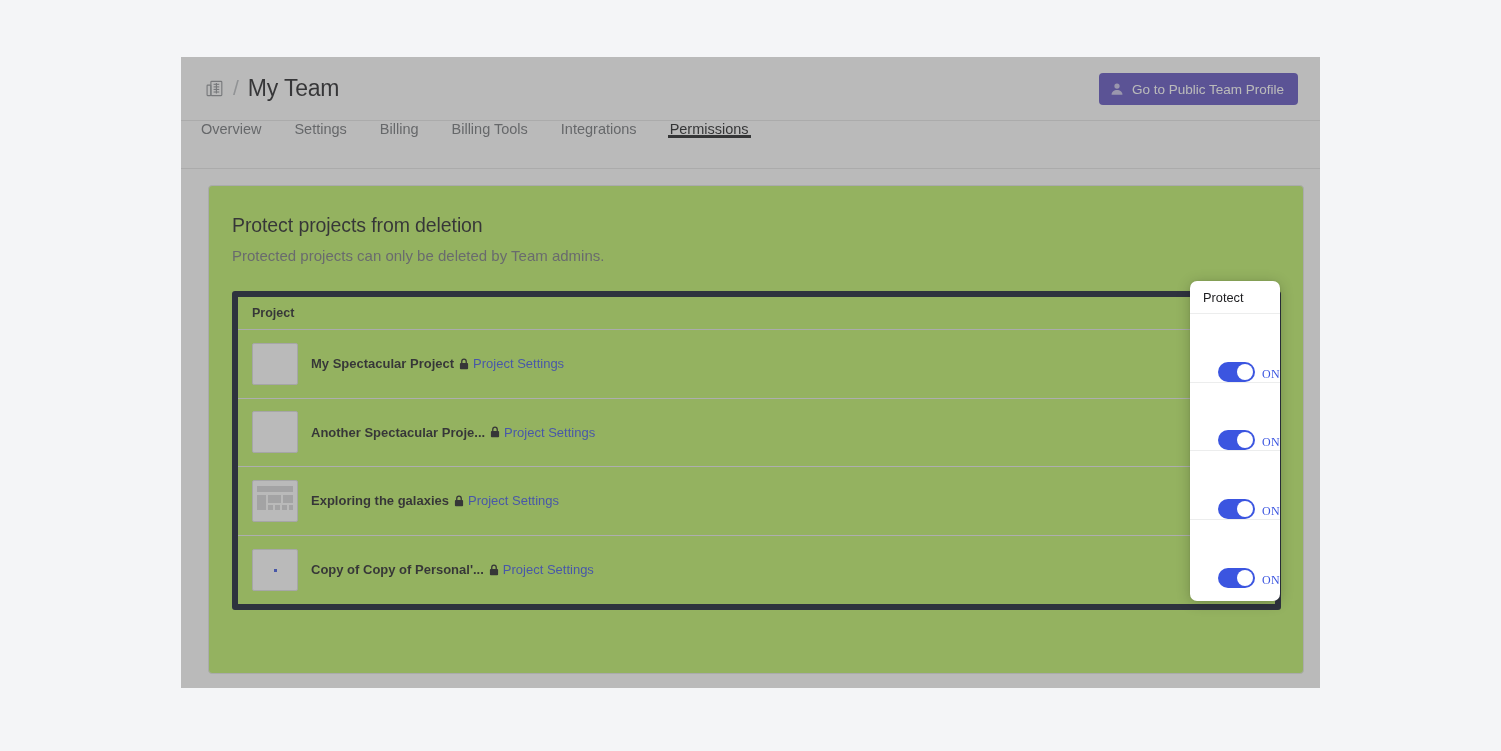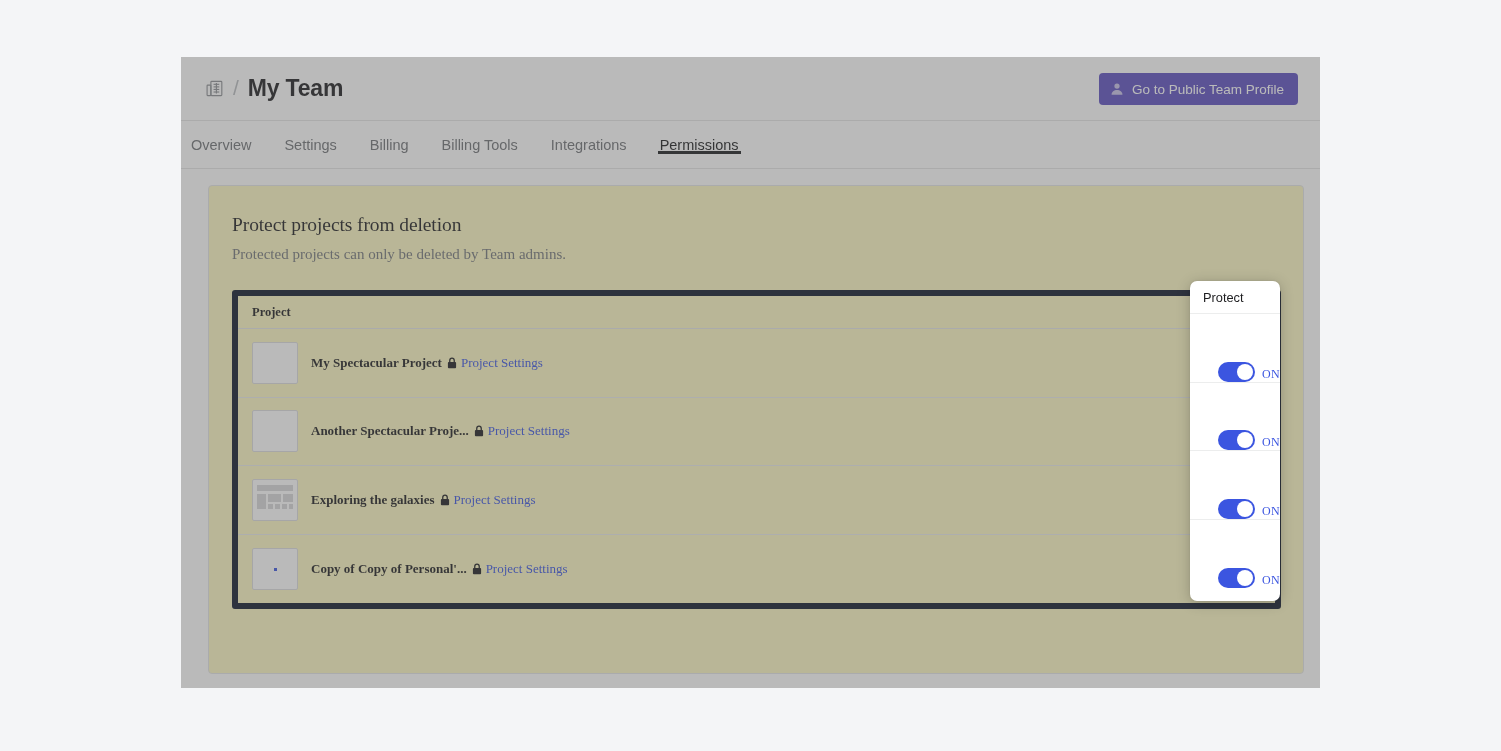--- a/index.html
+++ b/index.html
@@ -66,21 +66,21 @@
   .bc-sep {
     color: #b9bcc0;
     font-size: 21px;
     font-weight: 300;
     line-height: 1;
     transform: translateY(-1px);
   }
   #team-title {
     font-size: 23px;
     color: #1d1d1f;
-    font-weight: 700;
+    font-weight: 400;
     letter-spacing: -0.2px;
   }
   #profile-button {
     position: absolute;
     right: 22px;
     top: 16px;
     height: 32px;
     background: #5c4ec0;
     color: #ffffff;
     border: none;
@@ -95,22 +95,22 @@
     white-space: nowrap;
     justify-content: space-between;
   }
   .person-icon { width: 14px; height: 14px; display: block; }
 
   
   #tabbar {
     height: 48px;
     border-bottom: 1px solid #e6e6e6;
     display: flex;
-    align-items: center;
-    padding: 0 10px;
+    align-items: flex-start;
+    padding: 0 20px;
     gap: 0;
   }
   .tab {
     display: flex;
     align-items: center;
     font-size: 14.5px;
     color: #6f7276;
     cursor: pointer;
     padding: 0 0 0 0;
     margin-right: 33px;
@@ -133,24 +133,23 @@
 
   
   #content-area {
     padding: 16px 16px 0 27px;
     background: #ffffff;
     height: 519px;
   }
   #content-card {
     border: 1px solid #e4e5e7;
     border-radius: 4px;
-    background: #fef9c3;
+    background: #bef264;
     height: 489px;
     padding: 28px 22px 0 23px;
-    font-family: Liberation Serif, serif;
   }
   #section-title {
     font-size: 19.5px;
     color: #1d1d1f;
     font-weight: 400;
     letter-spacing: -0.1px;
   }
   #section-subtitle {
     margin-top: 10px;
     font-size: 15px;

